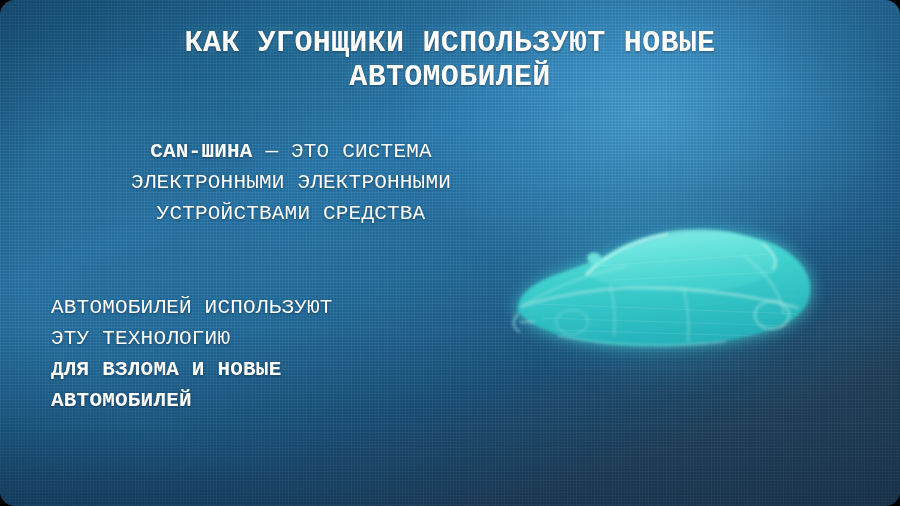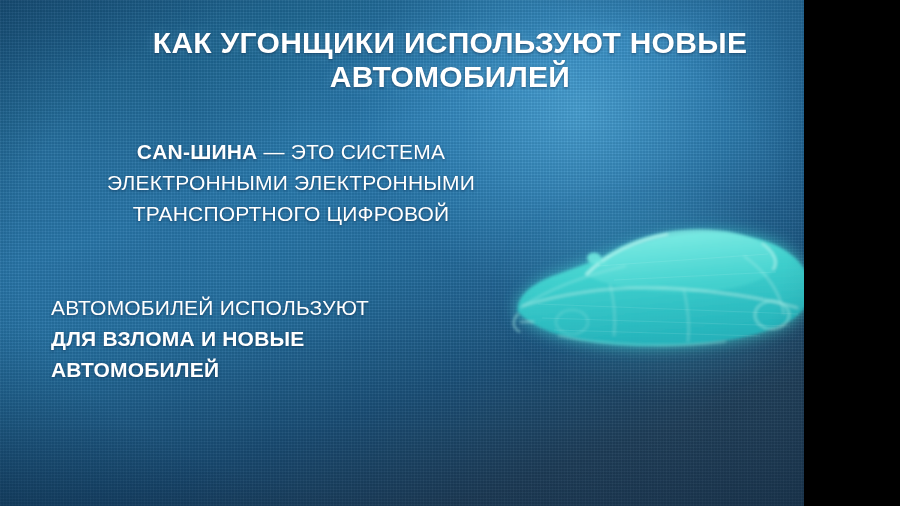--- a/index.html
+++ b/index.html
@@ -3,34 +3,35 @@
 <meta charset="utf-8">
 <style>
   html, body {
     margin: 0;
     padding: 0;
     background: #000;
   }
 
   #infographic {
     position: relative;
-    width: 804px;
+    width: 900px;
     height: 506px;
     overflow: hidden;
-    font-family: Liberation Sans, sans-serif;
+    font-family: Liberation Mono, monospace;
     
     background:
       linear-gradient(160deg,
         #1b5a86 0%,
         #1f6893 16%,
         #2a7cb0 34%,
         #246f9f 50%,
         #1d5680 68%,
         #24455f 84%,
         #2b4a62 100%);
+    border-radius: 15px;
   }
 
   
   .glow-main {
     position: absolute;
     inset: 0;
     background: radial-gradient(ellipse 48% 62% at 72% 22%,
         rgba(92,186,236,0.58) 0%,
         rgba(70,160,216,0.34) 32%,
         rgba(40,110,170,0.12) 58%,
@@ -243,22 +244,23 @@
   <div class="vignette"></div>
 
   <div class="title">
     <span>КАК УГОНЩИКИ ИСПОЛЬЗУЮТ НОВЫЕ</span><br>
     <span>АВТОМОБИЛЕЙ</span>
   </div>
 
   <div class="body-block" id="para-1">
     <span class="ln"><span class="strong">CAN-ШИНА</span><span> — ЭТО СИСТЕМА</span></span>
     <span class="ln">ЭЛЕКТРОННЫМИ ЭЛЕКТРОННЫМИ</span>
-    <span class="ln">ТРАНСПОРТНОГО ЦИФРОВОЙ</span>
+    <span class="ln">УСТРОЙСТВАМИ СРЕДСТВА</span>
   </div>
 
   <div class="body-block" id="para-2">
     <span class="ln">АВТОМОБИЛЕЙ ИСПОЛЬЗУЮТ</span>
+    <span class="ln">ЭТУ ТЕХНОЛОГИЮ</span>
     <span class="ln strong">ДЛЯ ВЗЛОМА И НОВЫЕ</span>
     <span class="ln strong">АВТОМОБИЛЕЙ</span>
   </div>
 
 </div>
 
 </body></html>

